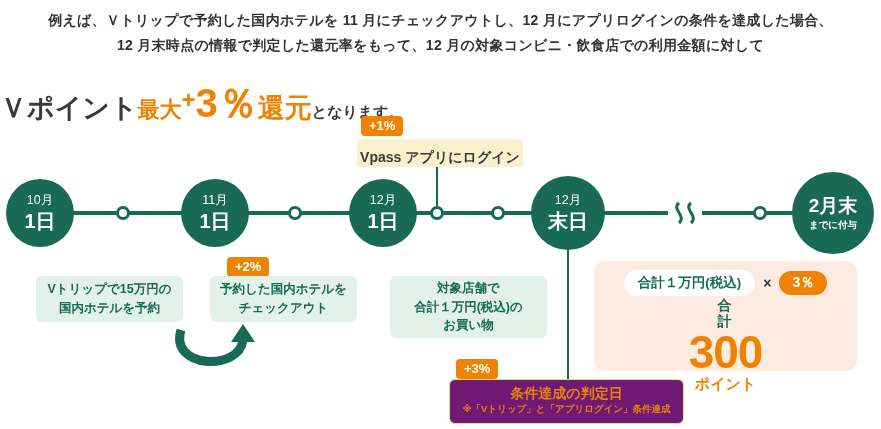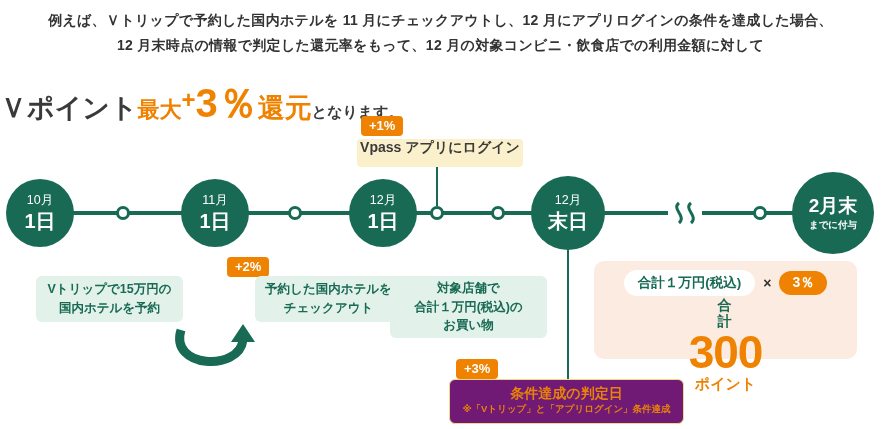--- a/index.html
+++ b/index.html
@@ -23,21 +23,21 @@
   .node { border-radius:50%; background:#186a54; color:#fff; display:flex; flex-direction:column; align-items:center; justify-content:center; text-align:center; }
   .node .l1 { font-size:12.5px; line-height:1.25; }
   .node .l2 { font-size:20px; font-weight:bold; line-height:1.2; }
   .node-final .l1 { font-size:19px; font-weight:bold; line-height:1.2; }
   .node-final .l2 { font-size:9.5px; font-weight:bold; line-height:1.4; }
 
   .dot { width:14px; height:14px; border-radius:50%; background:#fff; border:3px solid #186a54; }
 
   .badge { background:#ef8200; color:#fff; font-size:13px; font-weight:bold; padding:1px 8px; border-radius:4px; line-height:1.4; }
 
-  .login-box { background:#faf0cc; border-radius:4px; display:flex; align-items:flex-start; justify-content:center; font-size:14px; font-weight:bold; color:#3a3a3a; }
+  .login-box { background:#faf0cc; border-radius:4px; display:flex; align-items:flex-end; justify-content:center; font-size:14px; font-weight:bold; color:#3a3a3a; }
   .vline { background:#186a54; }
 
   .gbox { background:#e2f1e9; border-radius:6px; color:#186a54; font-size:12.5px; font-weight:bold; text-align:center; display:flex; flex-direction:column; justify-content:center; line-height:1.5; }
 
   .judge-box { background:#701a75; border:1px solid #f0d98b; border-radius:6px; text-align:center; padding-top:4px; }
   .judge-title { font-size:14px; font-weight:bold; color:#e8820a; line-height:1.3; }
   .judge-note  { font-size:9.5px; font-weight:bold; color:#e8820a; line-height:1.4; }
 
   .result { background:#fcebe0; border-radius:10px; padding:9px 12px 6px; }
   .r-row1 { display:flex; align-items:center; justify-content:center; gap:8px; }
@@ -106,21 +106,21 @@
   <div class="abs login-box" style="left:357px; top:139px; width:166px; height:28px;">
     <span>Vpass アプリにログイン</span>
   </div>
 
   <div class="abs gbox" style="left:36px; top:276px; width:147px; height:46px;">
     <span>Vトリップで15万円の</span>
     <span>国内ホテルを予約</span>
   </div>
 
   <div class="abs badge" style="left:227px; top:257px;">+2%</div>
-  <div class="abs gbox" style="left:210px; top:276px; width:147px; height:46px;margin-left:45px;">
+  <div class="abs gbox" style="left:210px; top:276px; width:147px; height:46px;">
     <span>予約した国内ホテルを</span>
     <span>チェックアウト</span>
   </div>
 
   <svg class="abs" style="left:163px; top:324px;" width="100" height="48" viewBox="0 0 100 48">
     <path d="M18 6 C 6 44, 76 48, 80 16" stroke="#186a54" stroke-width="9" fill="none"></path>
     <polygon points="68,18 92,18 80,0" fill="#186a54"></polygon>
   </svg>
 
   <div class="abs gbox" style="left:390px; top:276px; width:157px; height:62px;">
@@ -128,21 +128,21 @@
     <span>合計１万円(税込)の</span>
     <span>お買い物</span>
   </div>
 
   <div class="abs badge" style="left:456px; top:359px;">+3%</div>
   <div class="abs judge-box" style="left:449px; top:379px; width:235px; height:45px;">
     <div class="judge-title">条件達成の判定日</div>
     <div class="judge-note">※「Vトリップ」と「アプリログイン」条件達成</div>
   </div>
 
-  <div class="abs result" style="left:594px; top:261px; width:263px; height:98px;">
+  <div class="abs result" style="left:594px; top:261px; width:263px; height:110px;">
     <div class="r-row1">
       <span class="r-amount">合計１万円(税込)</span>
       <span class="r-times">×</span>
       <span class="r-rate">3％</span>
     </div>
     <div class="r-row2">
       <span class="r-goukei">合計</span>
       <span class="r-300">300</span>
       <span class="r-unit-wrap">
         <span class="r-unit">ポイント</span>

